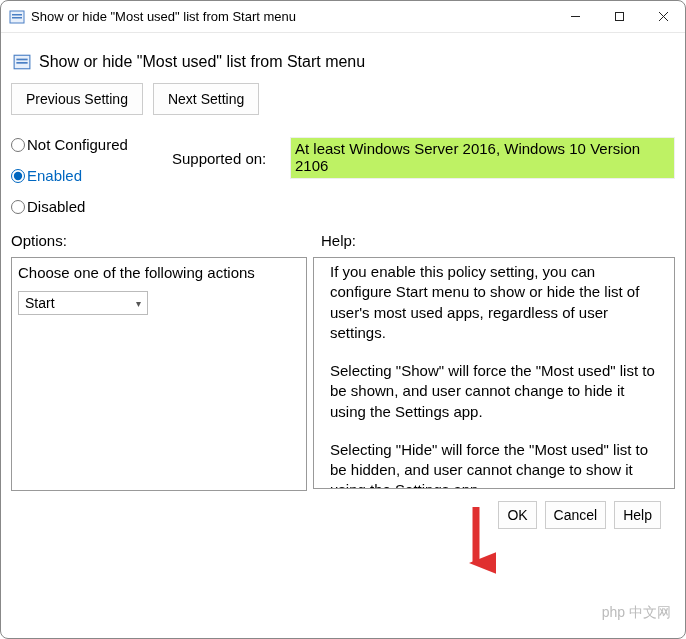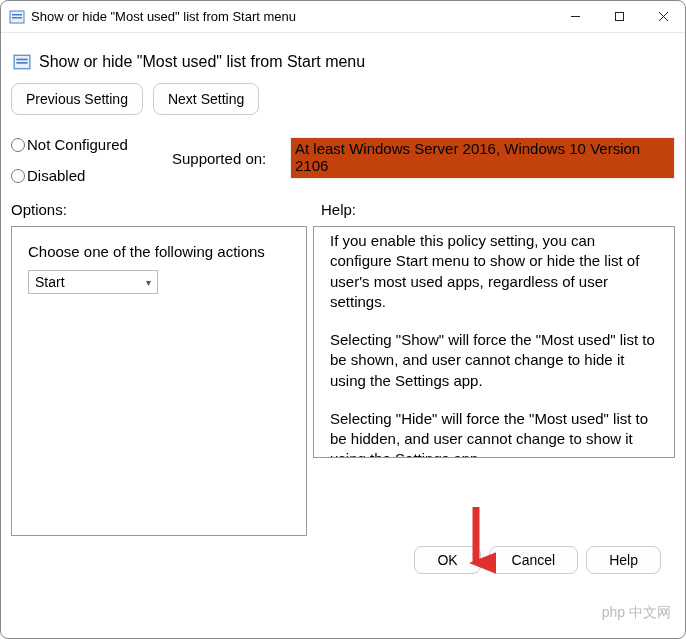--- a/index.html
+++ b/index.html
@@ -42,21 +42,21 @@
       font-size: 16px;
     }
     .header-row .hdr-icon {
       width: 18px; height: 18px; margin-right: 8px;
       display: inline-flex;
     }
     .nav-btns { display: flex; gap: 10px; margin-bottom: 10px; }
     .btn {
       border: 1px solid #ccc;
       background: #fdfdfd;
-      border-radius: 8px;
+      border-radius: 0;
       padding: 7px 14px;
       font-size: 14px;
       cursor: default;
     }
     .config-row {
       display: flex;
       margin-top: 4px;
       gap: 6px;
     }
     .radio-col {
@@ -96,42 +96,42 @@
     .supported-row {
       display: flex;
       margin-top: 12px;
       gap: 6px;
       align-items: center;
     }
     .supported-label { width: 112px; font-size: 15px; }
     .supported-box {
       flex: 1;
       border: 1px solid #eee;
-      background: #c2410c;
+      background: #bef264;
       padding: 2px 4px;
       font-size: 15px;
       height: 42px;
       overflow: hidden;
     }
     .panels-labels {
       display: flex;
       margin-top: 10px;
     }
     .options-label { width: 302px; font-size: 15px; }
     .help-label { font-size: 15px; padding-left: 8px; }
     .panels {
       display: flex;
       gap: 6px;
       margin-top: 8px;
     }
     .options-box {
       width: 296px;
-      height: 310px;
+      height: 234px;
       border: 1px solid #999;
-      padding: 16px;
+      padding: 6px;
       font-size: 15px;
     }
     .options-box .label { margin-bottom: 10px; }
     .select {
       border: 1px solid #bbb;
       width: 130px;
       height: 24px;
       display: flex;
       align-items: center;
       justify-content: space-between;
@@ -149,21 +149,21 @@
       overflow: hidden;
     }
     .help-box p { margin-bottom: 18px; }
     .footer {
       display: flex;
       justify-content: flex-end;
       gap: 8px;
       padding: 10px 14px;
       align-items: center;
     }
-    .footer .btn { padding: 5px 22px; font-size: 14px; }
+    .footer .btn { padding: 5px 8px; font-size: 14px; }
     .watermark {
       position: absolute;
       right: 14px;
       bottom: 16px;
       font-size: 14px;
       color: #bbb;
       pointer-events: none;
     }
     .arrow-overlay {
       position: absolute;
@@ -221,20 +221,24 @@
     <button class="btn">Next Setting</button>
   </div>
 
   <div class="config-row">
     <div class="radio-col">
       <label class="radio-item">
         <input type="radio" name="state" style="">
         <span>Not Configured</span>
       </label>
       <label class="radio-item">
+        <input type="radio" name="state" checked="" style="">
+        <span style="color:#0067c0">Enabled</span>
+      </label>
+      <label class="radio-item">
         <input type="radio" name="state" style="">
         <span>Disabled</span>
       </label>
     </div>
     <div class="right-col">
       <div class="supported-row">
         <div class="supported-label">Supported on:</div>
         <div class="supported-box">At least Windows Server 2016, Windows 10 Version 2106</div>
       </div>
     </div>

